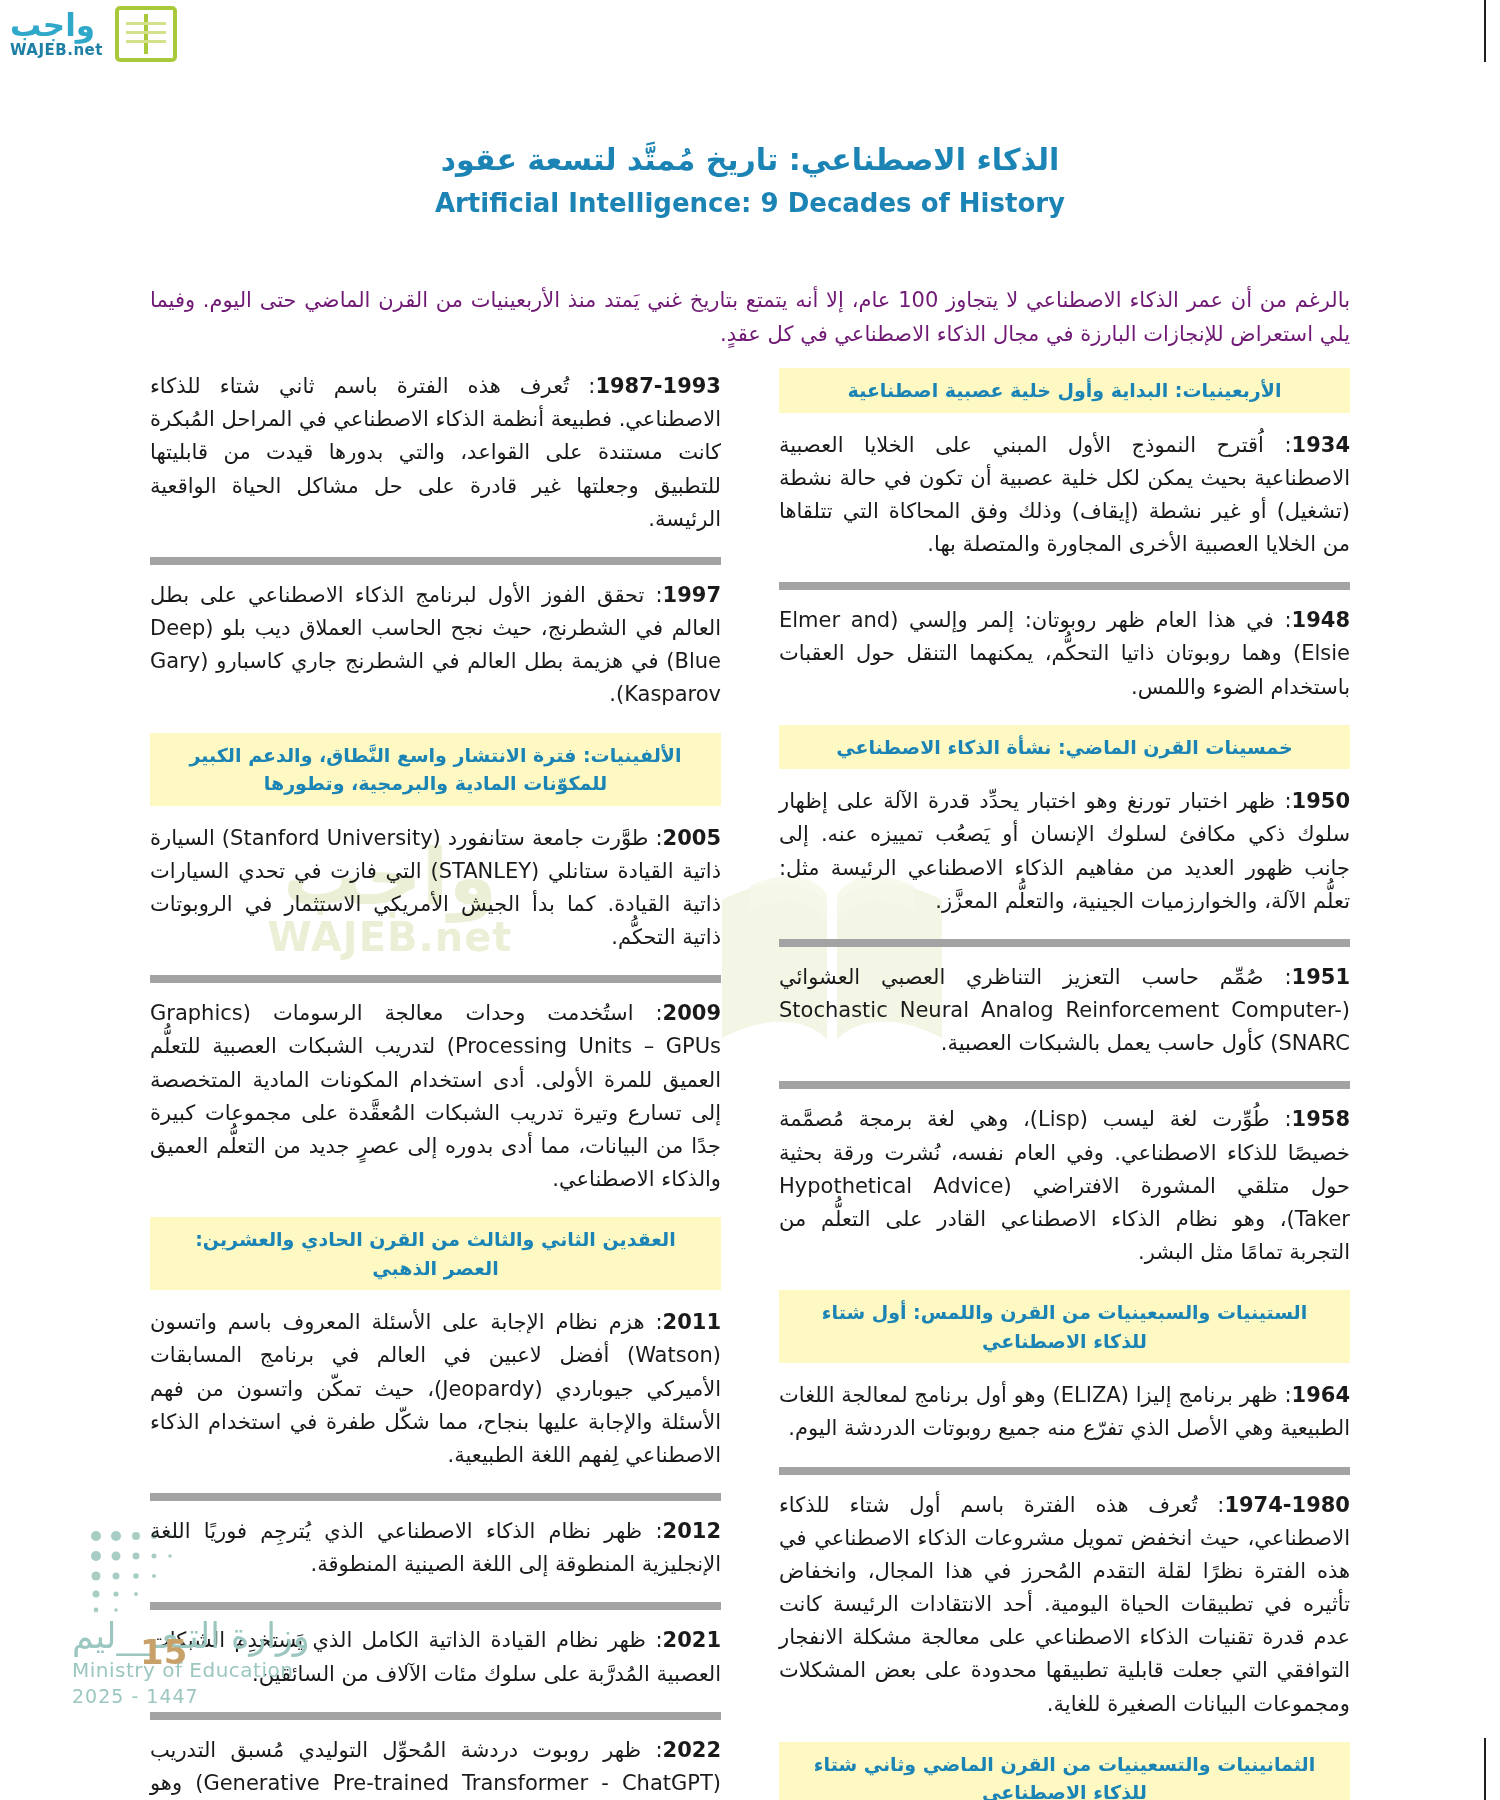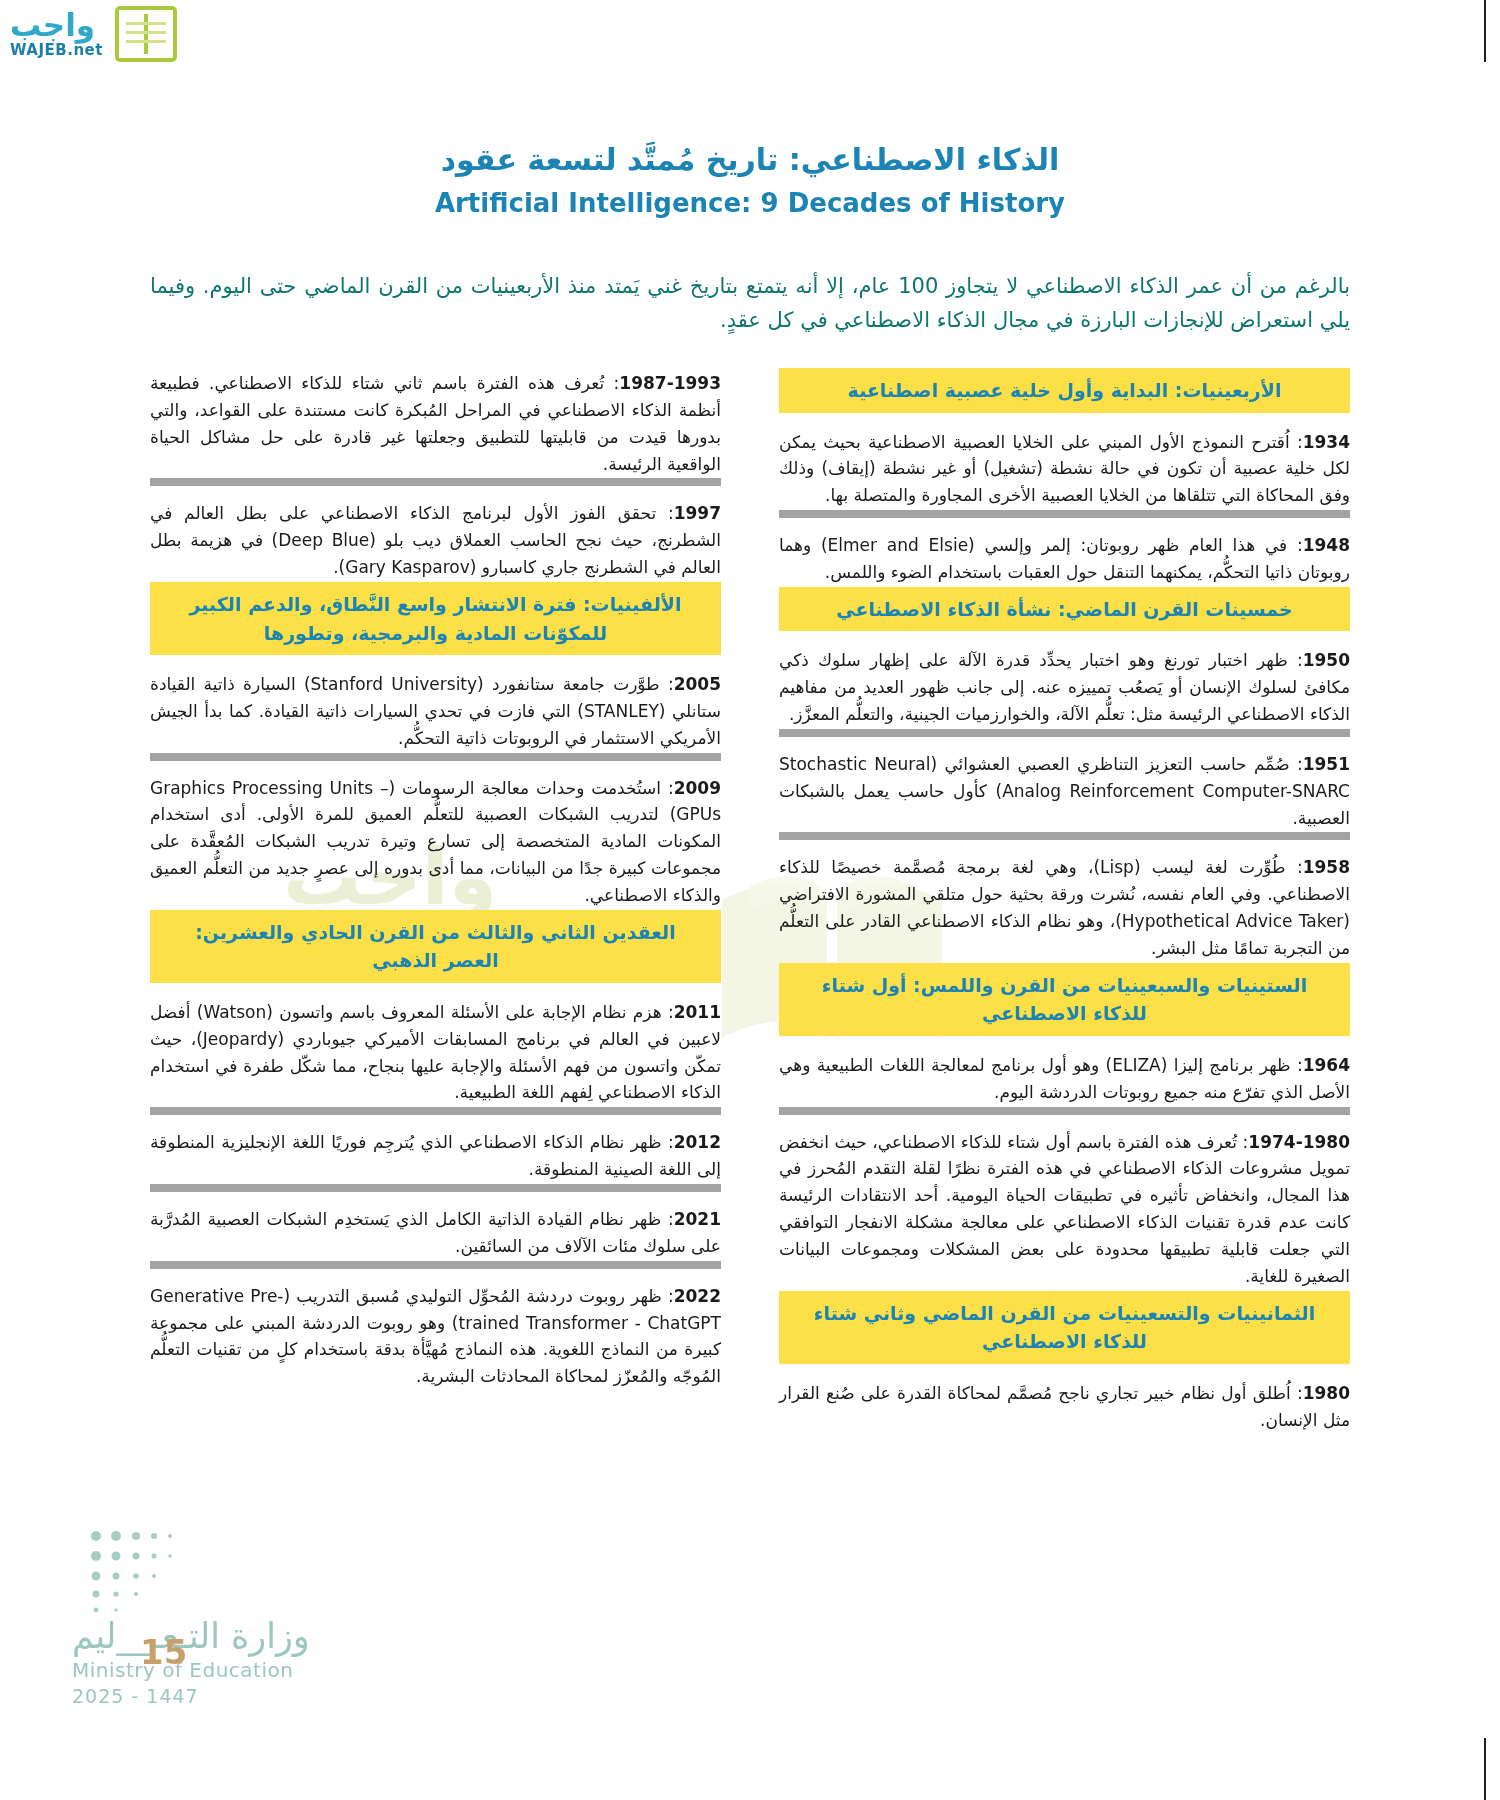--- a/index.html
+++ b/index.html
@@ -169,65 +169,65 @@
     font-weight: bold;
     color: #1b84b5;
     direction: ltr;
     margin: 8px 0 0 0;
     line-height: 1.3;
   }
 
   .intro {
     position: absolute;
     right: 150px;
-    top: 248px;
+    top: 262px;
     width: 1200px;
     direction: rtl;
     text-align: justify;
     font-family: "DejaVu Sans", "Liberation Sans", sans-serif;
     font-size: 21px;
     line-height: 1.62;
-    color: #0f766e;
+    color: #701a75;
   }
 
   
   .columns {
     position: absolute;
     top: 368px;
     right: 150px;
     width: 1200px;
     display: flex;
     flex-direction: row;
     gap: 58px;
     direction: rtl;
   }
   .col {
     width: 571px;
     direction: rtl;
   }
 
   .section-head {
-    background: #fde047;
+    background: #fef9c3;
     color: #1b84b5;
     font-size: 19px;
     font-weight: bold;
     text-align: center;
     padding: 8px 16px;
     line-height: 1.5;
     margin: 0 0 14px 0;
     box-sizing: border-box;
   }
 
   .entry {
-    font-size: 17px;
+    font-size: 21px;
     line-height: 1.58;
     color: #1a1a1a;
     text-align: justify;
     margin: 0;
-    padding: 4px 0 1px 0;
+    padding: 4px 0 21px 0;
   }
   .entry + .entry {
     border-top: 8px solid #a3a3a3;
     padding-top: 14px;
   }
   .entry.after-head {
     border-top: none;
     padding-top: 2px;
   }
   .section-head + .entry {

